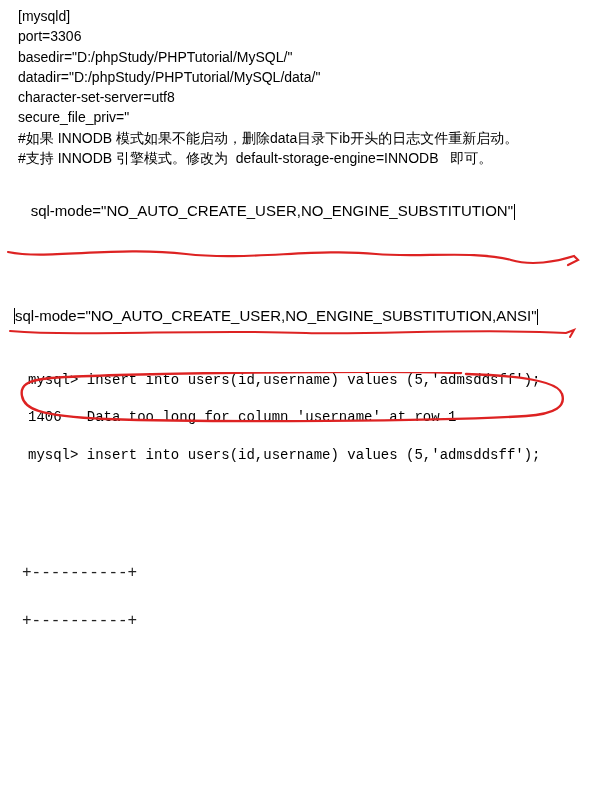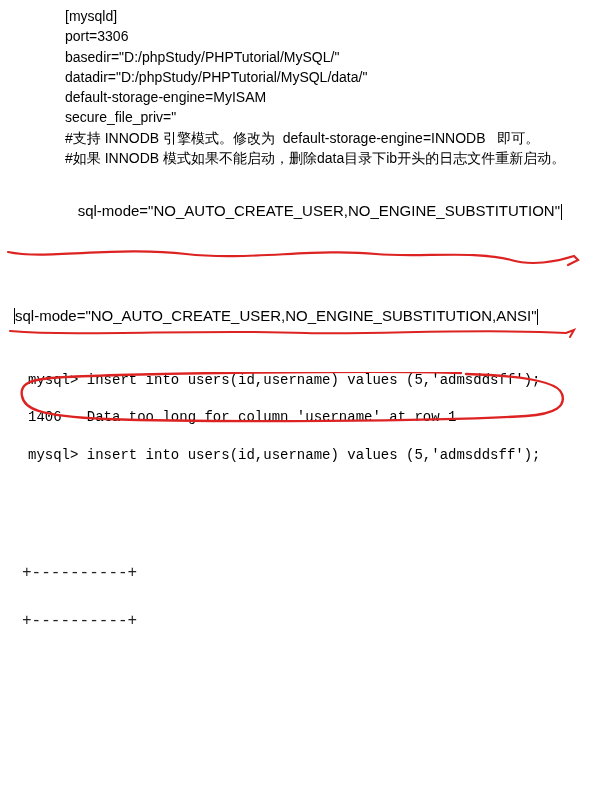--- a/index.html
+++ b/index.html
@@ -8,21 +8,20 @@
       background: #fff;
       font-family: Arial, "Microsoft YaHei", sans-serif;
       font-size: 14px;
       color: #000;
       width: 590px;
     }
     .config-block {
       padding: 6px 8px 4px 18px;
       font-size: 14px;
       line-height: 1.45;
-      margin-left: 47px;
     }
     .config-block div { white-space: pre-wrap; }
     .sql-mode-line {
       padding: 6px 8px 2px 14px;
       font-size: 15px;
       position: relative;
     }
     .caret {
       display:inline-block;
       border-left: 1px solid #000;
@@ -72,24 +71,24 @@
 </head>
 <body>
 
 
 
 <div class="config-block">
   <div>[mysqld]</div>
   <div>port=3306</div>
   <div>basedir="D:/phpStudy/PHPTutorial/MySQL/"</div>
   <div>datadir="D:/phpStudy/PHPTutorial/MySQL/data/"</div>
-  <div>default-storage-engine=MyISAM</div>
+  <div>character-set-server=utf8</div>
   <div>secure_file_priv="</div>
+  <div>#如果 INNODB 模式如果不能启动，删除data目录下ib开头的日志文件重新启动。</div>
   <div>#支持 INNODB 引擎模式。修改为  default-storage-engine=INNODB   即可。</div>
-  <div>#如果 INNODB 模式如果不能启动，删除data目录下ib开头的日志文件重新启动。</div>
   <div style="height:10px"></div>
   <div style="font-size:15px; margin-left:-4px;">
     <span>sql-mode="NO_AUTO_CREATE_USER,NO_ENGINE_SUBSTITUTION"</span><span class="caret"></span>
   </div>
 </div>
 
 <svg class="underline-svg" viewBox="0 0 576 34">
   <path d="M 2 10 C 40 18, 110 4, 180 12 C 240 19, 310 6, 370 12 C 410 16, 470 8, 505 18 C 525 24, 550 20, 568 14 L 572 18 L 562 23" stroke="#d22" stroke-width="2.2" fill="none" stroke-linecap="round"></path>
 </svg>
 

